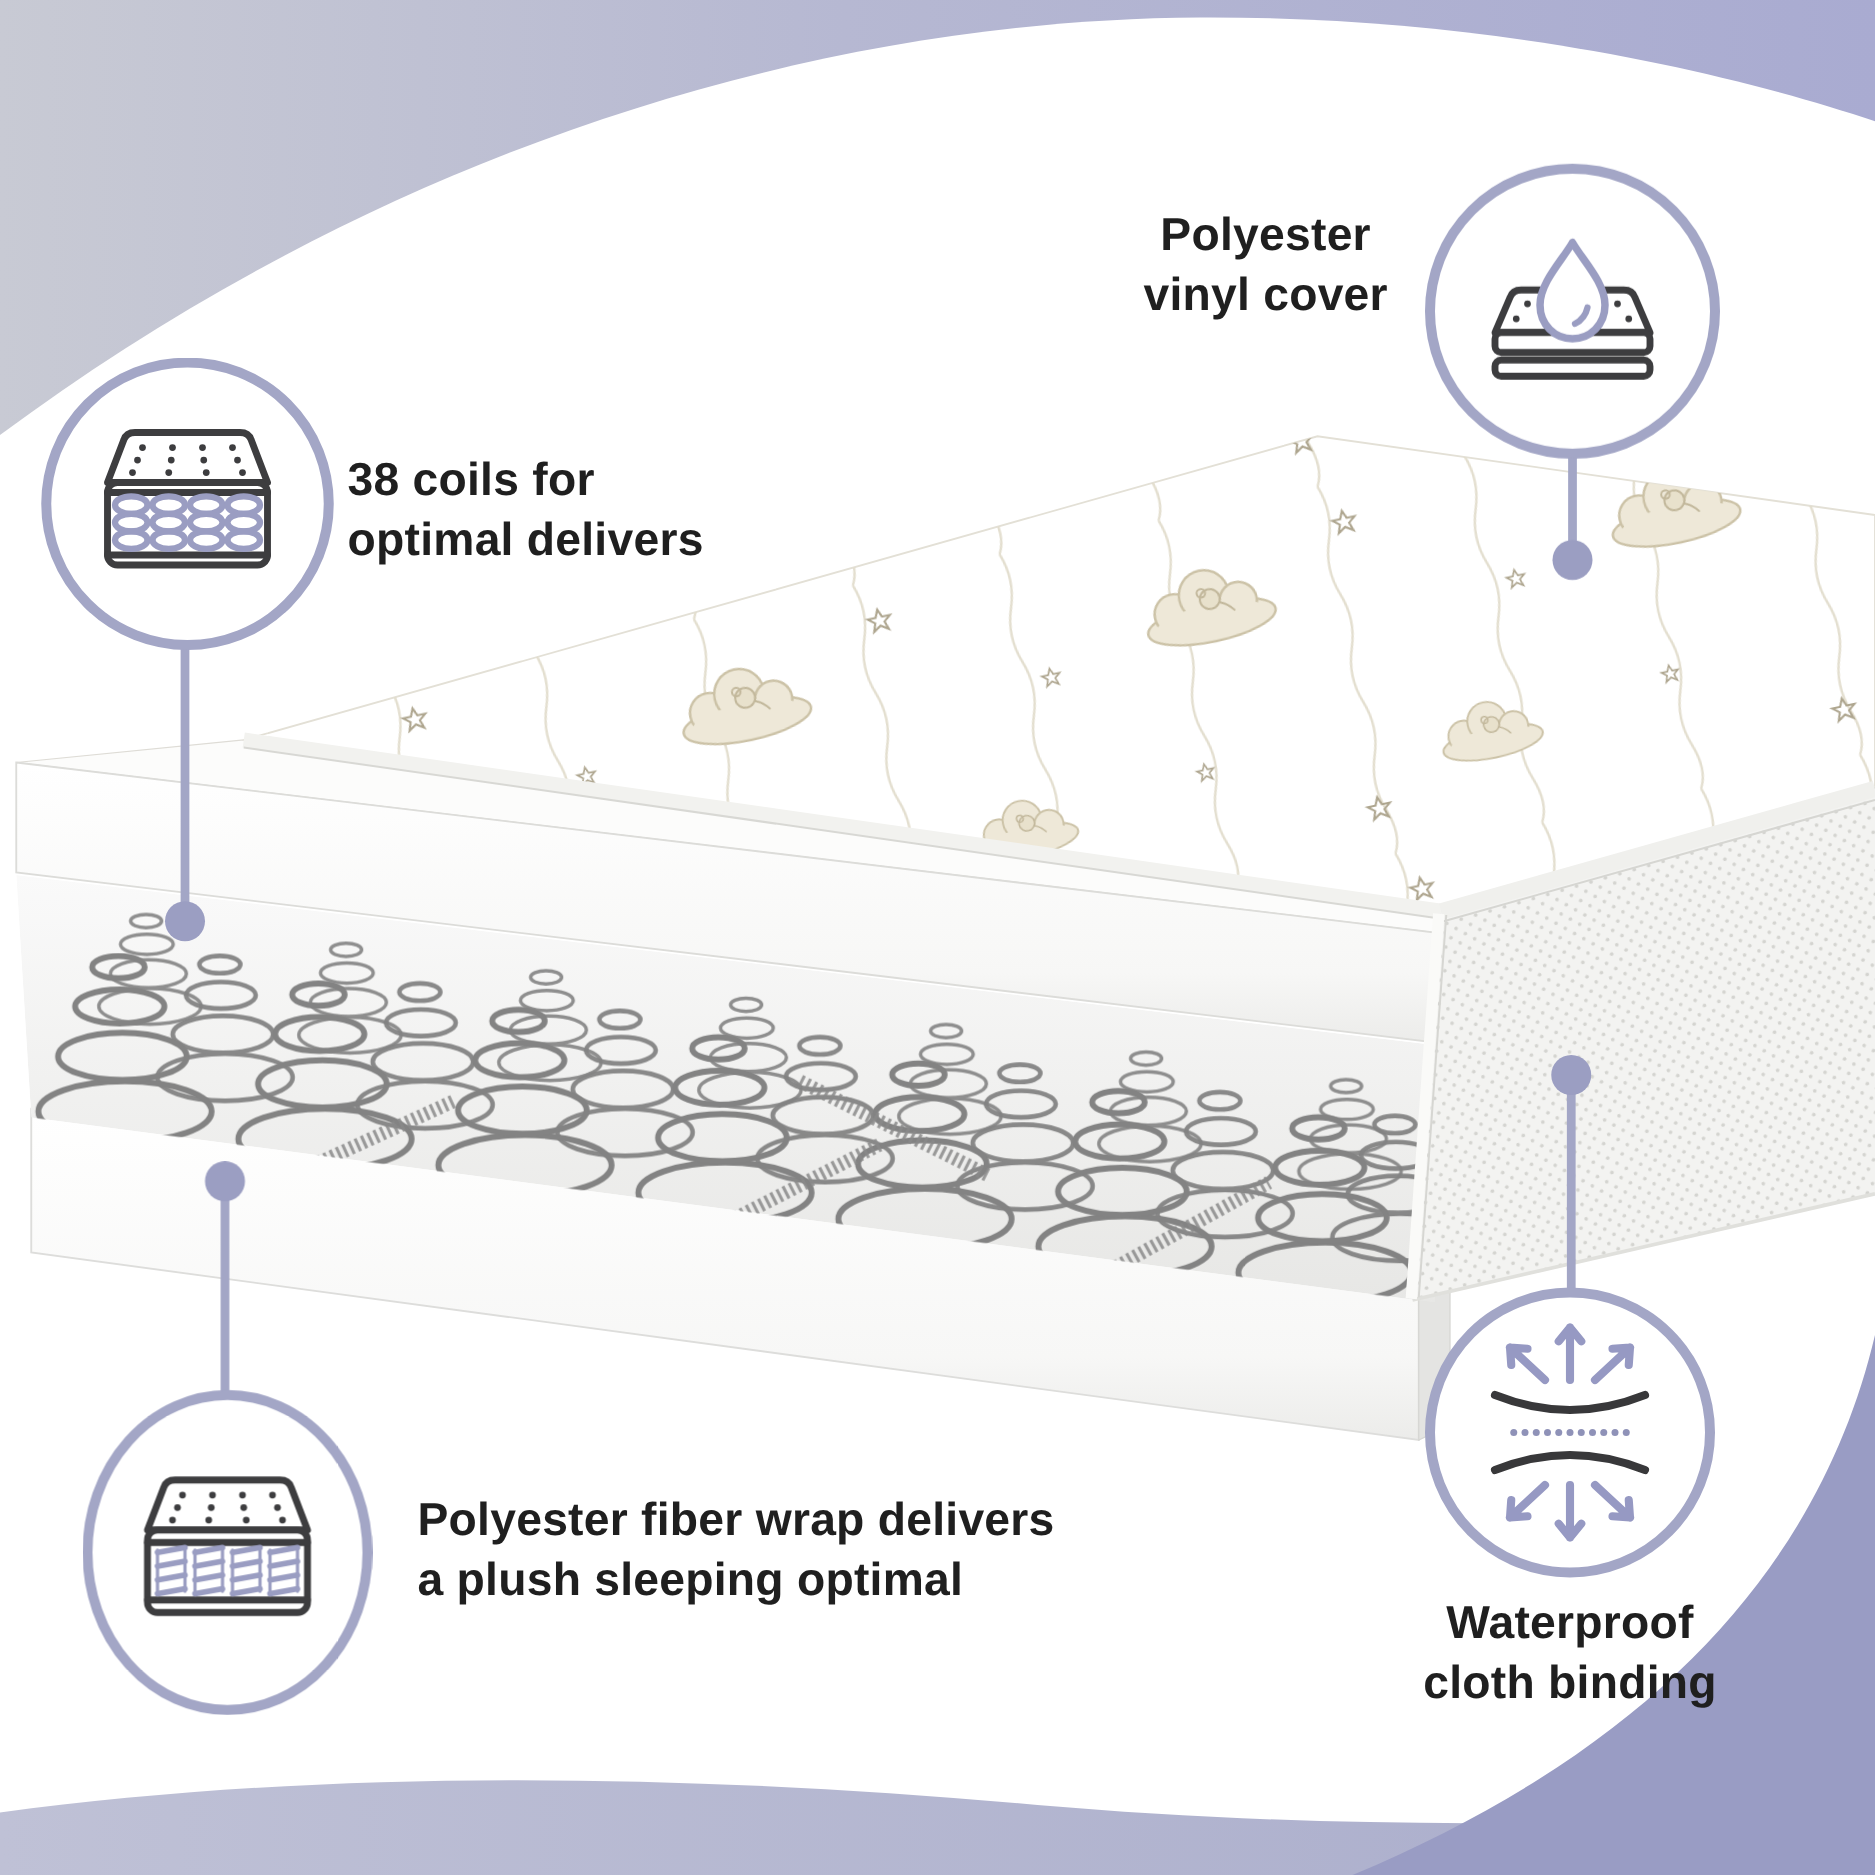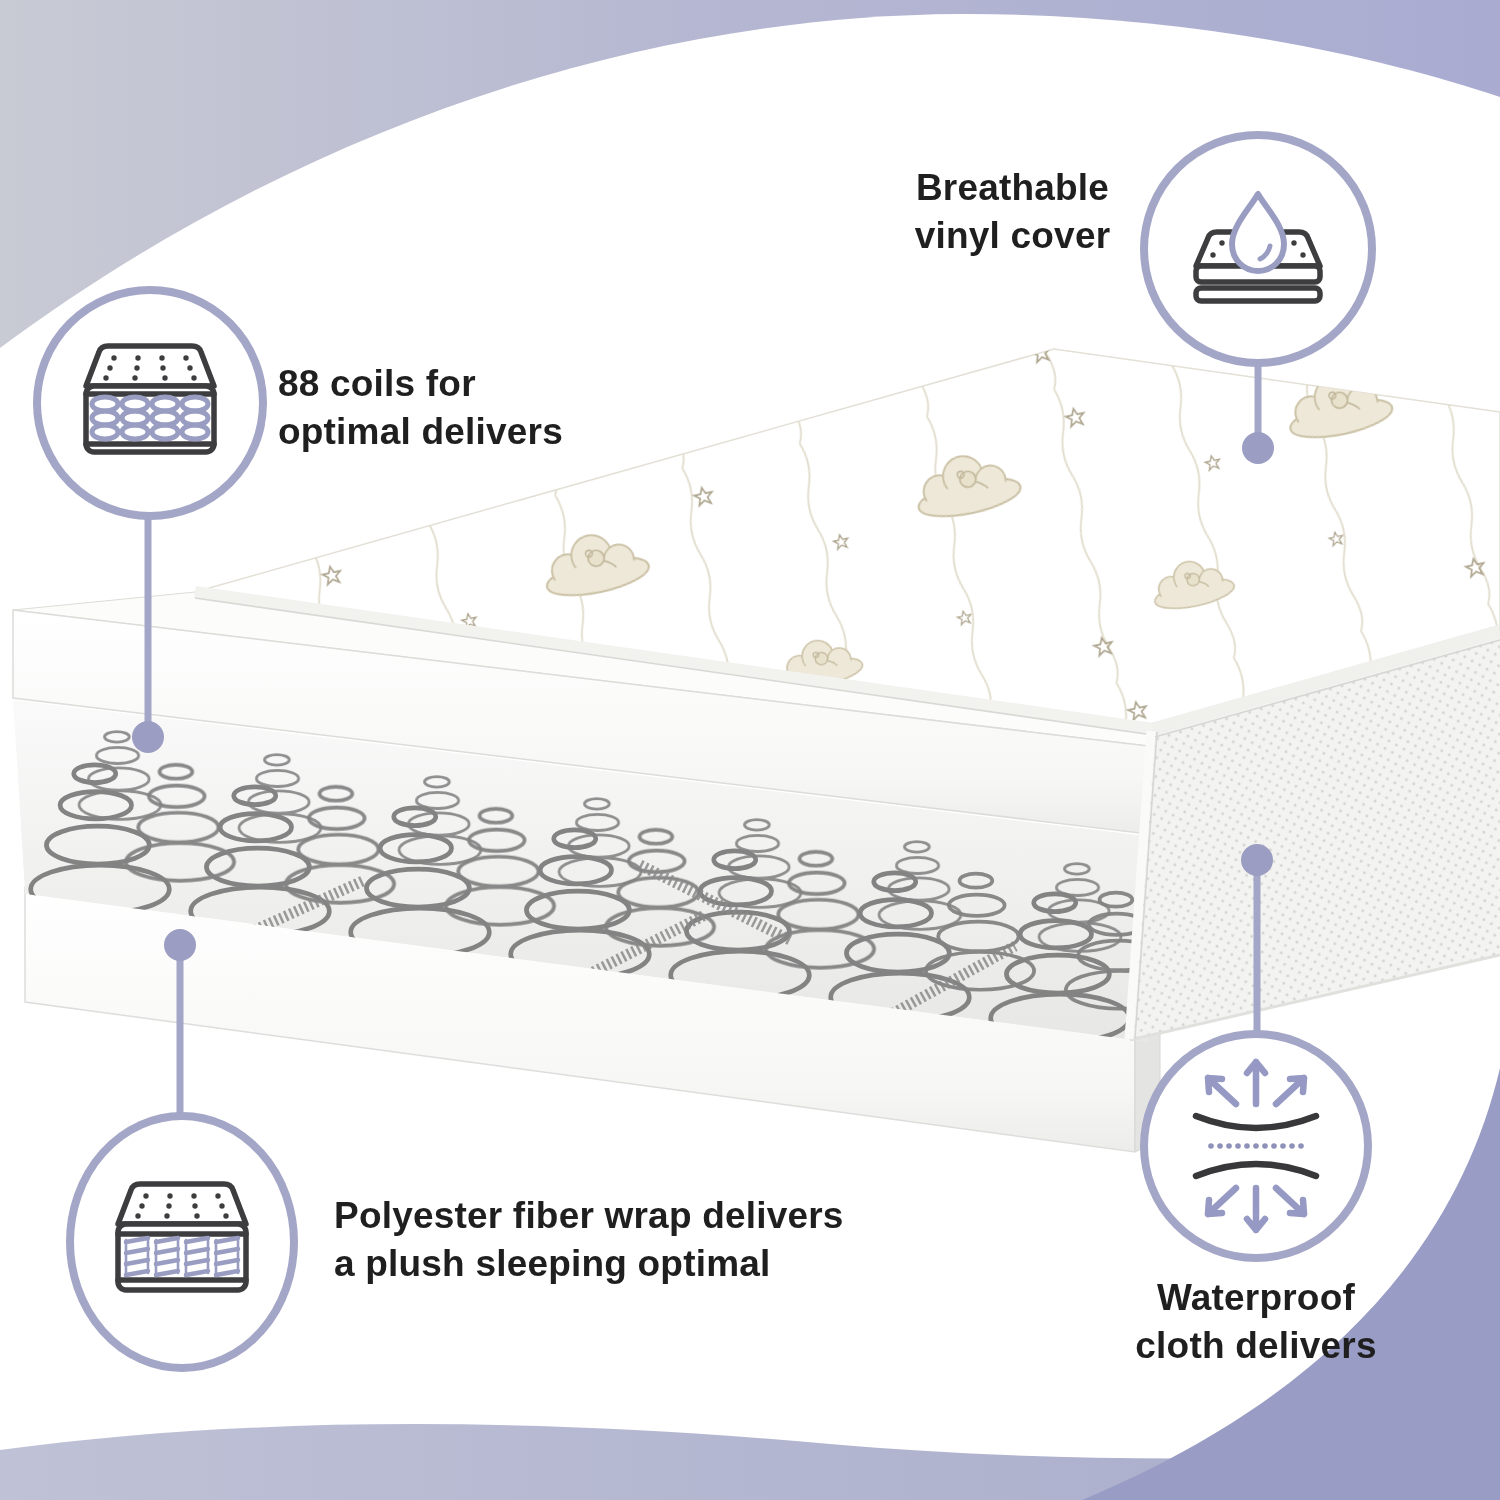--- a/index.html
+++ b/index.html
@@ -306,31 +306,31 @@
           <path d="M20,-42 L48,-68 M34,-67 L48,-68 L47,-54"></path>
           <path d="M0,42 L0,84 M-9,73 L0,84 L9,73"></path>
           <path d="M-20,42 L-48,68 M-47,54 L-48,68 L-34,67"></path>
           <path d="M20,42 L48,68 M34,67 L48,68 L47,54"></path>
         </g>
       </g>
     </g>
   </svg>
 
   <div class="label left" style="left:278px; top:360px;">
-    <div>88 coils for</div>
+    <div>38 coils for</div>
     <div>optimal delivers</div>
   </div>
 
   <div class="label center" style="left:890px; top:164px; width:245px;">
-    <div>Breathable</div>
+    <div>Polyester</div>
     <div>vinyl cover</div>
   </div>
 
   <div class="label left" style="left:314px; top:1192px;margin-left:20px;">
     <div>Polyester fiber wrap delivers</div>
     <div>a plush sleeping optimal</div>
   </div>
 
   <div class="label center" style="left:1096px; top:1274px; width:320px;">
     <div>Waterproof</div>
-    <div>cloth delivers</div>
+    <div>cloth binding</div>
   </div>
 </div>
 
 </body></html>

